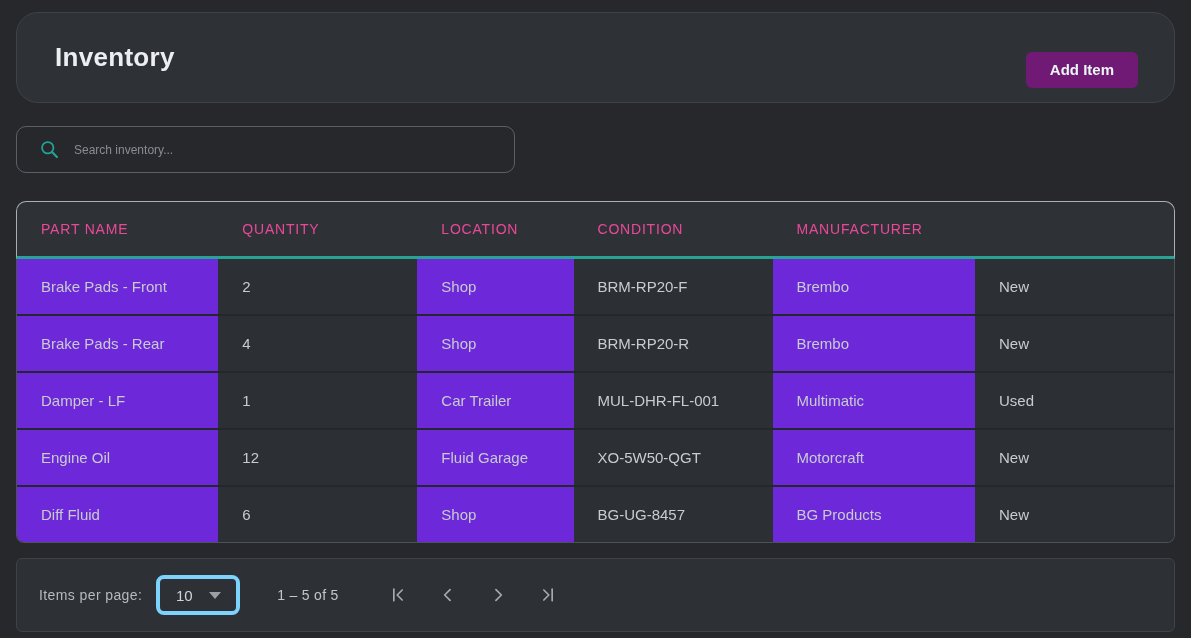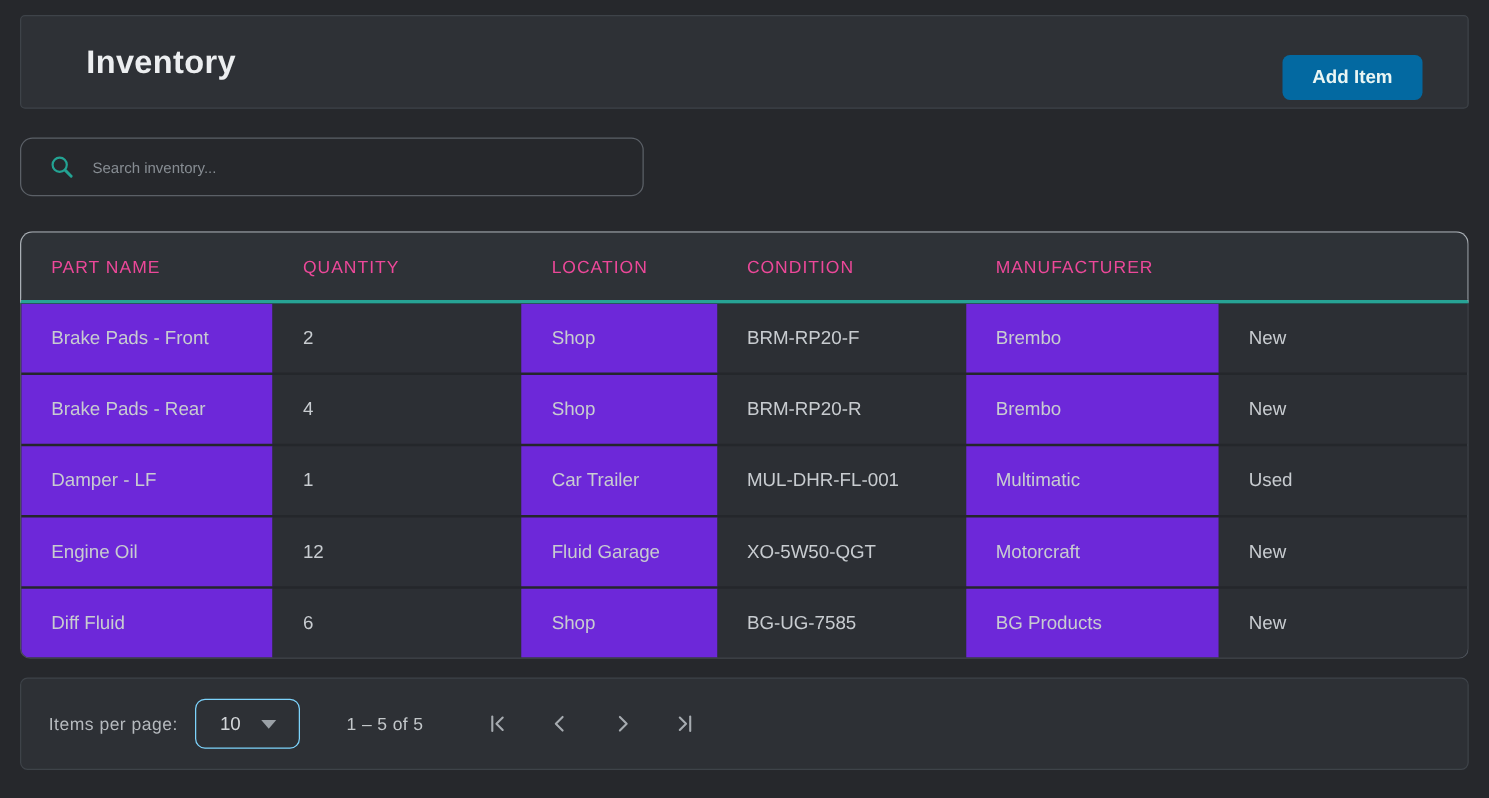--- a/index.html
+++ b/index.html
@@ -4,37 +4,37 @@
 <style>
   * { box-sizing: border-box; margin: 0; padding: 0; }
   html, body { width: 1191px; height: 638px; }
   body {
     background: #26282c;
     font-family: "Liberation Sans", sans-serif;
     overflow: hidden;
   }
   .header-card {
     margin: 12px 16px 0;
-    height: 75px;
+    height: 91px;
     background: #2e3136;
     border: 1px solid #3e4349;
-    border-radius: 4px;
+    border-radius: 22px;
     display: flex;
     align-items: center;
     justify-content: space-between;
-    padding: 0 36px 0 52px;
+    padding: 0 36px 0 38px;
   }
   .page-title {
     color: #eceef0;
     font-size: 26px;
     font-weight: bold;
     letter-spacing: 0.3px;
   }
   .add-btn {
-    background: #0369a1;
+    background: #701a75;
     color: #eaf6f4;
     border: none;
     border-radius: 6px;
     height: 36px;
     padding: 0 24px;
     font-size: 15px;
     font-weight: bold;
     font-family: "Liberation Sans", sans-serif;
     cursor: pointer;
     margin-top: 24px;
@@ -107,21 +107,21 @@
     border-radius: 6px;
     display: flex;
     align-items: center;
     padding-left: 22px;
   }
   .ipp-label { color: #b6babe; font-size: 14px; letter-spacing: 0.4px; }
   .ipp-select {
     margin-left: 14px;
     width: 84px;
     height: 40px;
-    border: 1px solid #7dd3fc;
+    border: 4px solid #7dd3fc;
     border-radius: 8px;
     display: flex;
     align-items: center;
     justify-content: center;
     gap: 16px;
     cursor: pointer;
   }
   .ipp-value { color: #d2d5d8; font-size: 15px; }
   .caret-down {
     width: 0; height: 0;
@@ -199,21 +199,21 @@
       <div class="td c2 col-light">Fluid Garage</div>
       <div class="td c3 col-dark">XO-5W50-QGT</div>
       <div class="td c4 col-light">Motorcraft</div>
       <div class="td c5 col-dark">New</div>
     </div>
 
     <div class="tr">
       <div class="td c0 col-light">Diff Fluid</div>
       <div class="td c1 col-dark">6</div>
       <div class="td c2 col-light">Shop</div>
-      <div class="td c3 col-dark">BG-UG-7585</div>
+      <div class="td c3 col-dark">BG-UG-8457</div>
       <div class="td c4 col-light">BG Products</div>
       <div class="td c5 col-dark">New</div>
     </div>
 
   </div>
 </div>
 
 <div class="footer-card">
   <span class="ipp-label">Items per page:</span>
   <div class="ipp-select">

